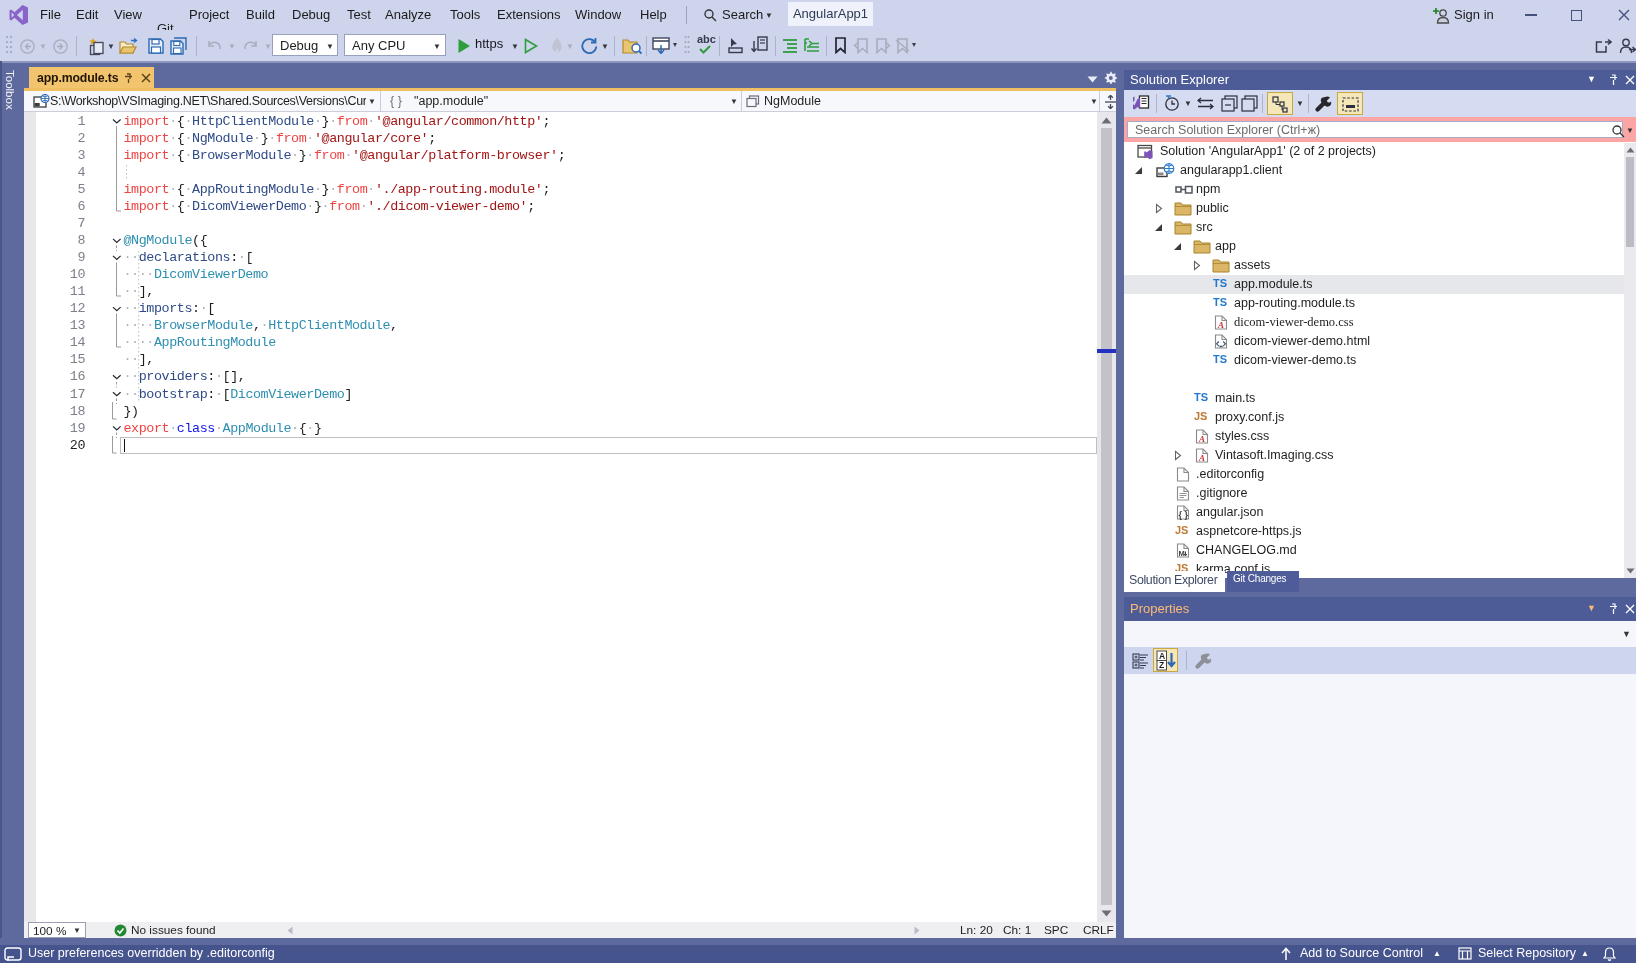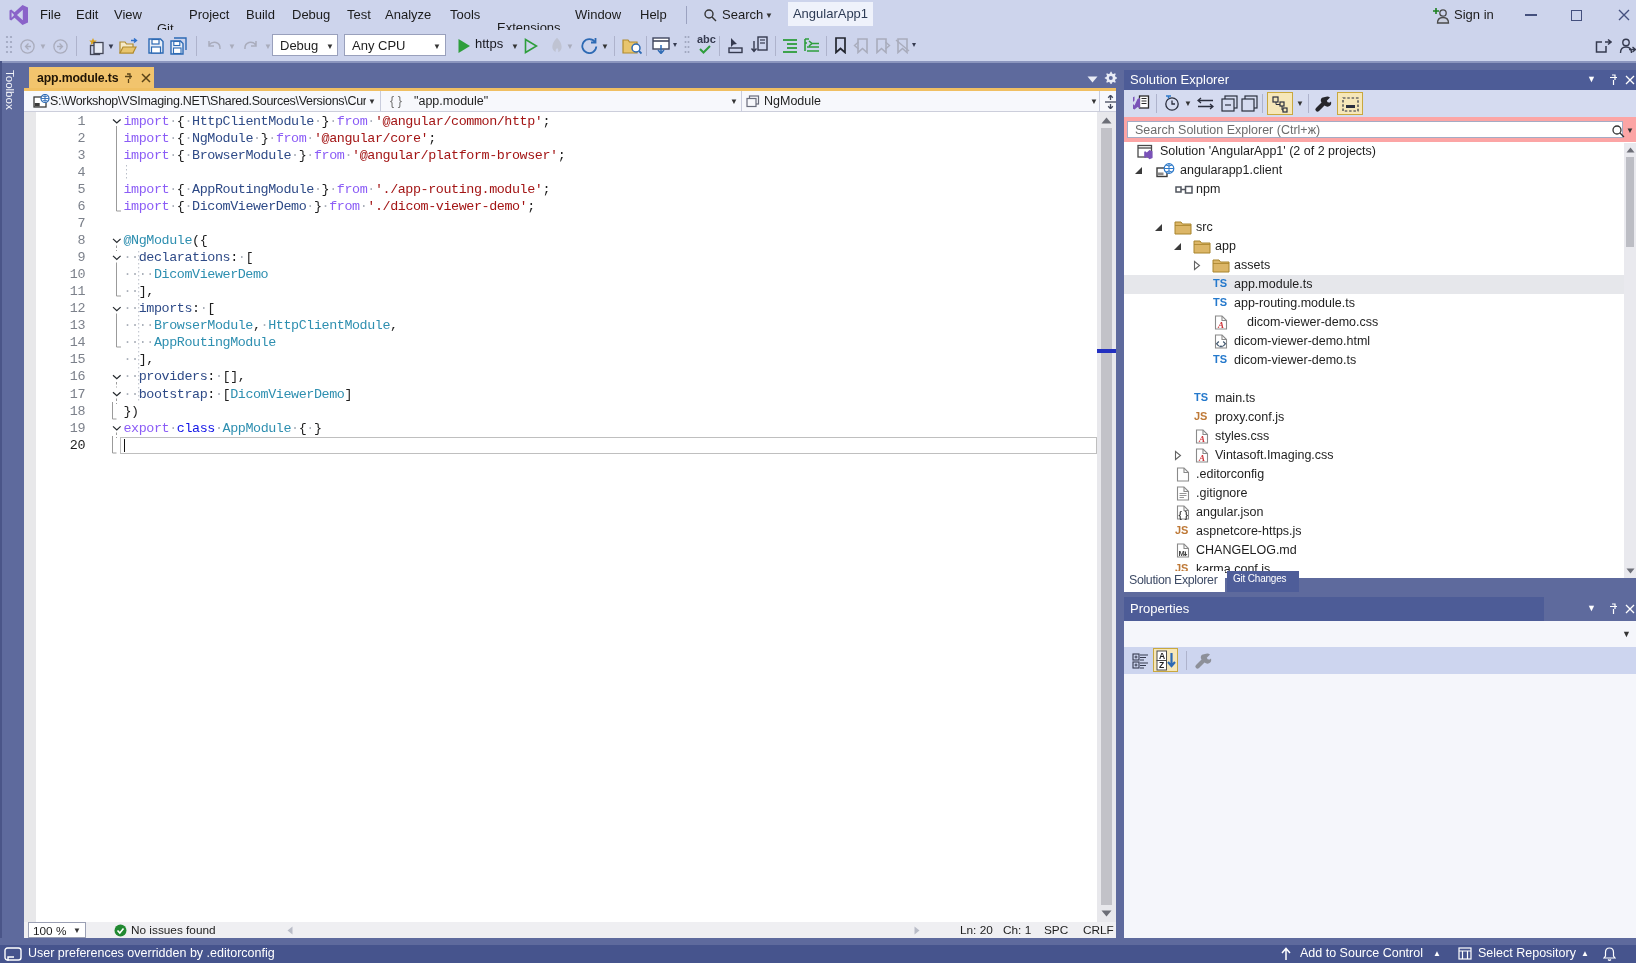--- a/index.html
+++ b/index.html
@@ -7,21 +7,21 @@
   #app { position:relative; width:1636px; height:963px; font-family:"Liberation Sans", sans-serif; background:#5E6A9D; color:#1E1E1E; }
   .abs { position:absolute; }
   
   .peri { background:#CDD4EC; }
   .slate { background:#5E6A9D; }
   .titlebarpanel { background:#4D5C97; }
   svg { display:block; }
   .cl, .ln { position:absolute; font-family:"Liberation Mono", monospace; font-size:13.4px; letter-spacing:-0.42px; white-space:pre; line-height:17px; height:17px; color:#1E1E1E; }
   .cl { left:99.5px; }
   .ln { left:0; width:61px; text-align:right; color:#7C818B; }
-  .kp { color:#8b5cf6;font-family:Liberation Mono, monospace; } 
+  .kp { color:#ef4444;font-family:Liberation Mono, monospace; } 
   .kb { color:#1013E8; } 
   .nv { color:#2E4A87; } 
   .tc { color:#2E8FB0; } 
   .st { color:#A31515; } 
   i.d { color:#AAB0BA; font-style:normal; }
   .tr { position:absolute; left:0; width:500px; height:19px; }
   .tr .lbl { position:absolute; top:1.5px; }
   .tr .ts { position:absolute; top:2px; font-size:11px; font-weight:bold; color:#2579CC; }
   .tr .js { position:absolute; top:2px; font-size:11px; font-weight:bold; color:#BE7937; }
 </style>
@@ -37,21 +37,21 @@
     <span class="abs" style="left:40px;top:7px;">File</span>
     <span class="abs" style="left:76px;top:7px;">Edit</span>
     <span class="abs" style="left:114px;top:7px;">View</span>
     <span class="abs" style="left:157px;top:21px;">Git</span>
     <span class="abs" style="left:189px;top:7px;">Project</span>
     <span class="abs" style="left:246px;top:7px;">Build</span>
     <span class="abs" style="left:292px;top:7px;">Debug</span>
     <span class="abs" style="left:347px;top:7px;">Test</span>
     <span class="abs" style="left:385px;top:7px;">Analyze</span>
     <span class="abs" style="left:450px;top:7px;">Tools</span>
-    <span class="abs" style="left:497px;top:7px;margin-top:13px;">Extensions</span>
+    <span class="abs" style="left:497px;top:7px;">Extensions</span>
     <span class="abs" style="left:575px;top:7px;">Window</span>
     <span class="abs" style="left:640px;top:7px;">Help</span>
     <div class="abs" style="left:686px;top:6px;width:1px;height:18px;background:#9BA2C0;"></div>
     <svg class="abs" style="left:703px;top:8px;" width="14" height="14" viewBox="0 0 14 14">
       <circle cx="6" cy="6" r="4" fill="none" stroke="#343434" stroke-width="1.4"></circle>
       <line x1="9" y1="9" x2="13" y2="13" stroke="#343434" stroke-width="1.4"></line>
     </svg>
     <span class="abs" style="left:722px;top:7px;">Search</span>
     <span class="abs" style="left:765px;top:11px;font-size:8px;color:#343434;">▼</span>
     <div class="abs" style="left:788px;top:2px;width:85px;height:24px;background:#EFF2FB;color:#2d3b55;text-align:center;line-height:24px;">AngularApp1</div>
@@ -498,20 +498,30 @@
         <span class="lbl" style="left:56px;">angularapp1.client</span>
       </div>
       <div class="tr" style="top:38px;">
         <svg class="abs" style="left:51px;top:4px;" width="18" height="11" viewBox="0 0 18 11">
           <rect x="1" y="3" width="5" height="5" fill="#fff" stroke="#50555e" stroke-width="1.5"></rect>
           <rect x="10.5" y="2.5" width="6.5" height="6.5" fill="#fff" stroke="#50555e" stroke-width="1.5"></rect>
           <path d="M6 5.5 L10.5 5.5" stroke="#50555e" stroke-width="1.5"></path>
         </svg>
         <span class="lbl" style="left:72px;">npm</span>
       </div>
+      <div class="tr" style="top:57px;">
+        <svg class="abs exp" style="left:31px;top:4px;" width="8" height="11" viewBox="0 0 8 11">
+            <path d="M1.5 1.5 L6.5 5.5 L1.5 9.5 Z" fill="#fff" stroke="#646464" stroke-width="1.1"></path>
+          </svg>
+        <svg class="abs fold" style="left:50px;top:3px;" width="18" height="14" viewBox="0 0 18 14">
+            <path d="M1 13 L1 1 L7 1 L8.5 3 L17 3 L17 13 Z" fill="#DCB667" stroke="#A8842C" stroke-width="1"></path>
+            <path d="M1 4.5 L17 4.5" stroke="#A8842C" stroke-width="0.8"></path>
+          </svg>
+        <span class="lbl" style="left:72px;">public</span>
+      </div>
       <div class="tr" style="top:76px;">
         <svg class="abs exp" style="left:30px;top:5px;" width="9" height="9" viewBox="0 0 9 9">
             <path d="M8 1 L8 8 L1 8 Z" fill="#3b3b3b"></path>
           </svg>
         <svg class="abs fold" style="left:50px;top:3px;" width="18" height="14" viewBox="0 0 18 14">
             <path d="M1 13 L1 1 L7 1 L8.5 3 L17 3 L17 13 Z" fill="#DCB667" stroke="#A8842C" stroke-width="1"></path>
             <path d="M1 4.5 L17 4.5" stroke="#A8842C" stroke-width="0.8"></path>
           </svg>
         <span class="lbl" style="left:72px;">src</span>
       </div>
@@ -542,21 +552,21 @@
       <div class="tr" style="top:152px;">
         <span class="abs ts" style="left:89px;">TS</span>
         <span class="lbl" style="left:110px;">app-routing.module.ts</span>
       </div>
       <div class="tr" style="top:171px;">
         <svg class="abs" style="left:90px;top:2px;" width="14" height="15" viewBox="0 0 14 15">
             <path d="M1.5 1 L8 1 L12.5 5.5 L12.5 14 L1.5 14 Z" fill="#fff" stroke="#8A8A8A" stroke-width="1.1"></path>
             <path d="M8 1 L8 5.5 L12.5 5.5" fill="none" stroke="#8A8A8A" stroke-width="1.1"></path>
             <text x="4" y="12.5" font-family="Liberation Serif" font-style="italic" font-weight="bold" font-size="9" fill="#CC3237">A</text>
           </svg>
-        <span class="lbl" style="left:123px;">dicom-viewer-demo.css</span>
+        <span class="lbl" style="left:110px;font-family:Liberation Serif, serif;">dicom-viewer-demo.css</span>
       </div>
       <div class="tr" style="top:190px;">
         <svg class="abs" style="left:90px;top:2px;" width="14" height="15" viewBox="0 0 14 15">
             <path d="M1.5 1 L8 1 L12.5 5.5 L12.5 14 L1.5 14 Z" fill="#fff" stroke="#8A8A8A" stroke-width="1.1"></path>
             <path d="M8 1 L8 5.5 L12.5 5.5" fill="none" stroke="#8A8A8A" stroke-width="1.1"></path>
             <path d="M4.8 7.5 L2.6 9.8 L4.8 12.1 M9.2 7.5 L11.4 9.8 L9.2 12.1" stroke="#42586F" stroke-width="1.2" fill="none"></path>
             <circle cx="6.2" cy="12.4" r="0.9" fill="#42586F"></circle>
             <circle cx="7.9" cy="12.4" r="0.9" fill="#42586F"></circle>
           </svg>
         <span class="lbl" style="left:110px;">dicom-viewer-demo.html</span>
@@ -644,21 +654,21 @@
         </svg>
     </div>
 
     <div class="abs" style="left:0;top:510px;width:101px;height:21px;background:#FFFFFF;white-space:nowrap;">
       <span class="abs" style="left:5px;top:2px;color:#3E4B66;font-size:12.4px;letter-spacing:-0.35px;">Solution Explorer</span>
     </div>
     <div class="abs" style="left:103px;top:510px;width:72px;height:21px;background:#4E5D99;white-space:nowrap;">
       <span class="abs" style="left:6px;top:2px;color:#fff;font-size:10px;letter-spacing:-0.2px;">Git Changes</span>
     </div>
 
-    <div class="abs titlebarpanel" style="left:0;top:536px;width:420px;height:24px;color:#ffffff;">
+    <div class="abs titlebarpanel" style="left:0;top:536px;width:512px;height:24px;color:#fdba74;">
       <span class="abs" style="left:6px;top:4px;font-size:13px;">Properties</span>
       <span class="abs" style="left:463px;top:6px;font-size:9px;">▼</span>
       <svg class="abs" style="left:484px;top:6px;" width="11" height="12" viewBox="0 0 11 12">
           <path d="M4 1 L7 1 L7 6 M2 3.5 L9 3.5 M5.5 6 L5.5 11" stroke="#fff" stroke-width="1.2" fill="none"></path>
         </svg>
       <svg class="abs" style="left:501px;top:7px;" width="10" height="10" viewBox="0 0 10 10">
           <path d="M1 1 L9 9 M9 1 L1 9" stroke="#fff" stroke-width="1.3"></path>
         </svg>
     </div>
     <div class="abs" style="left:0;top:560px;width:512px;height:26px;background:#F5F6FB;">

